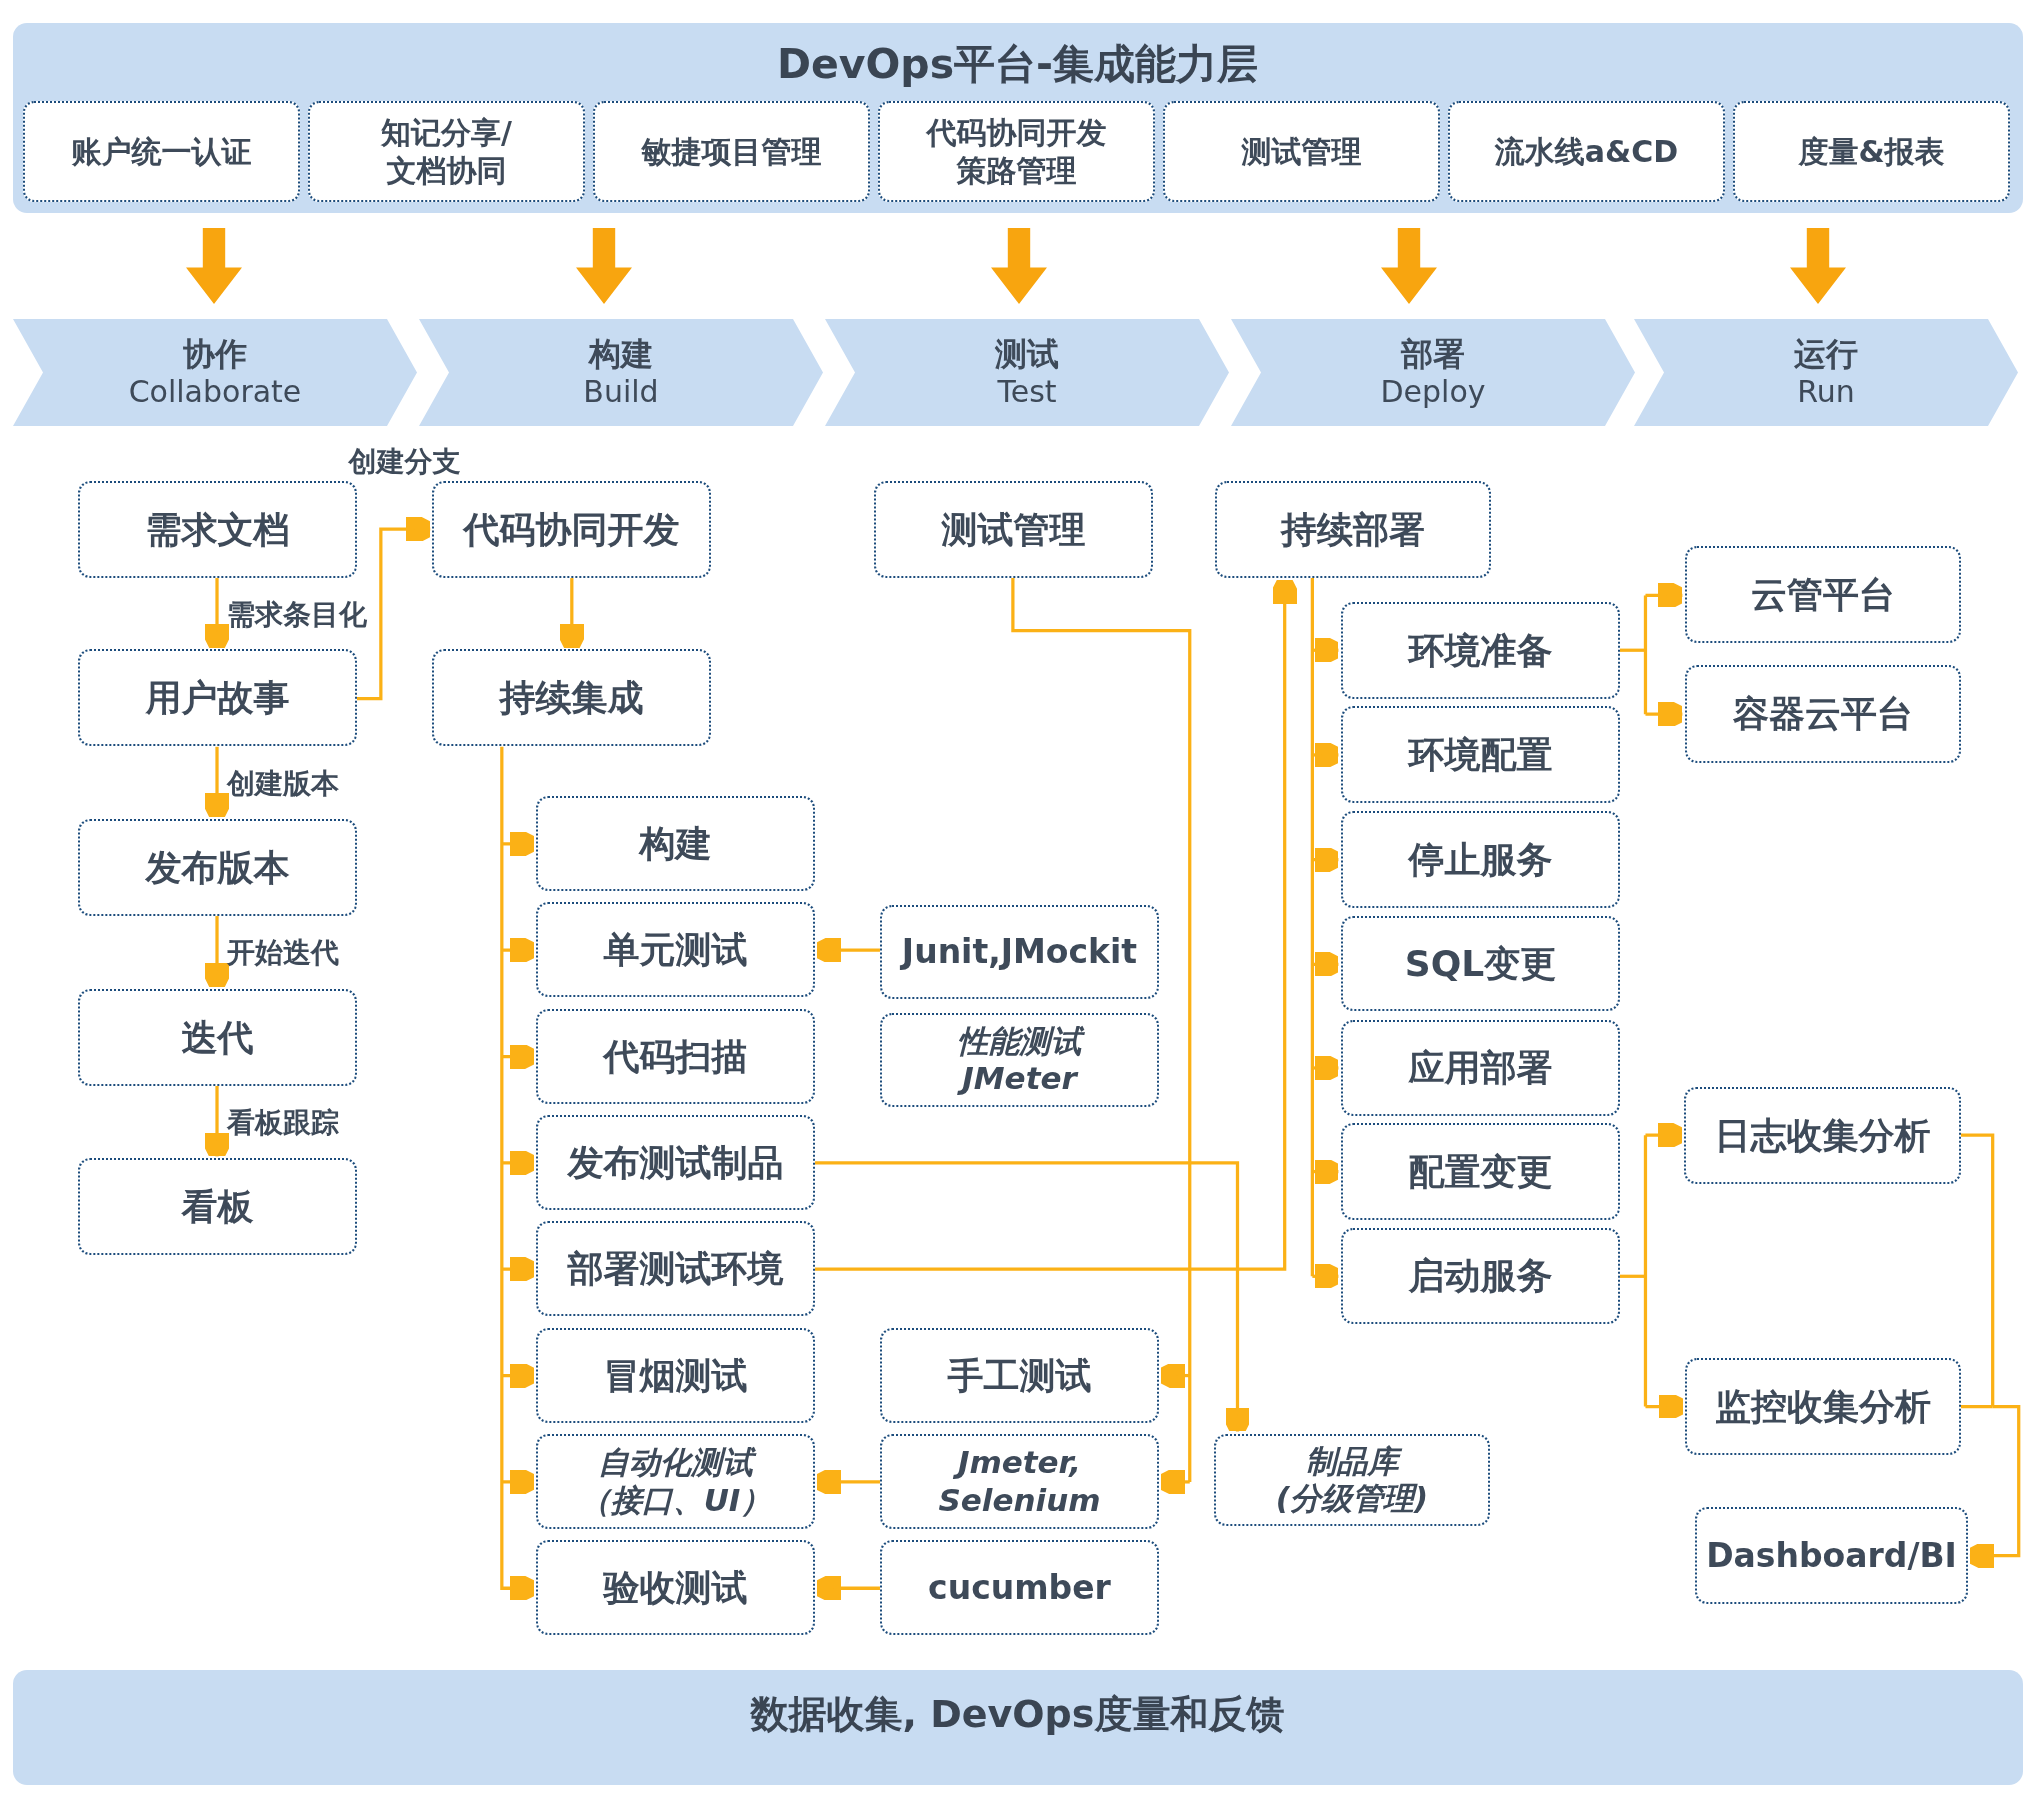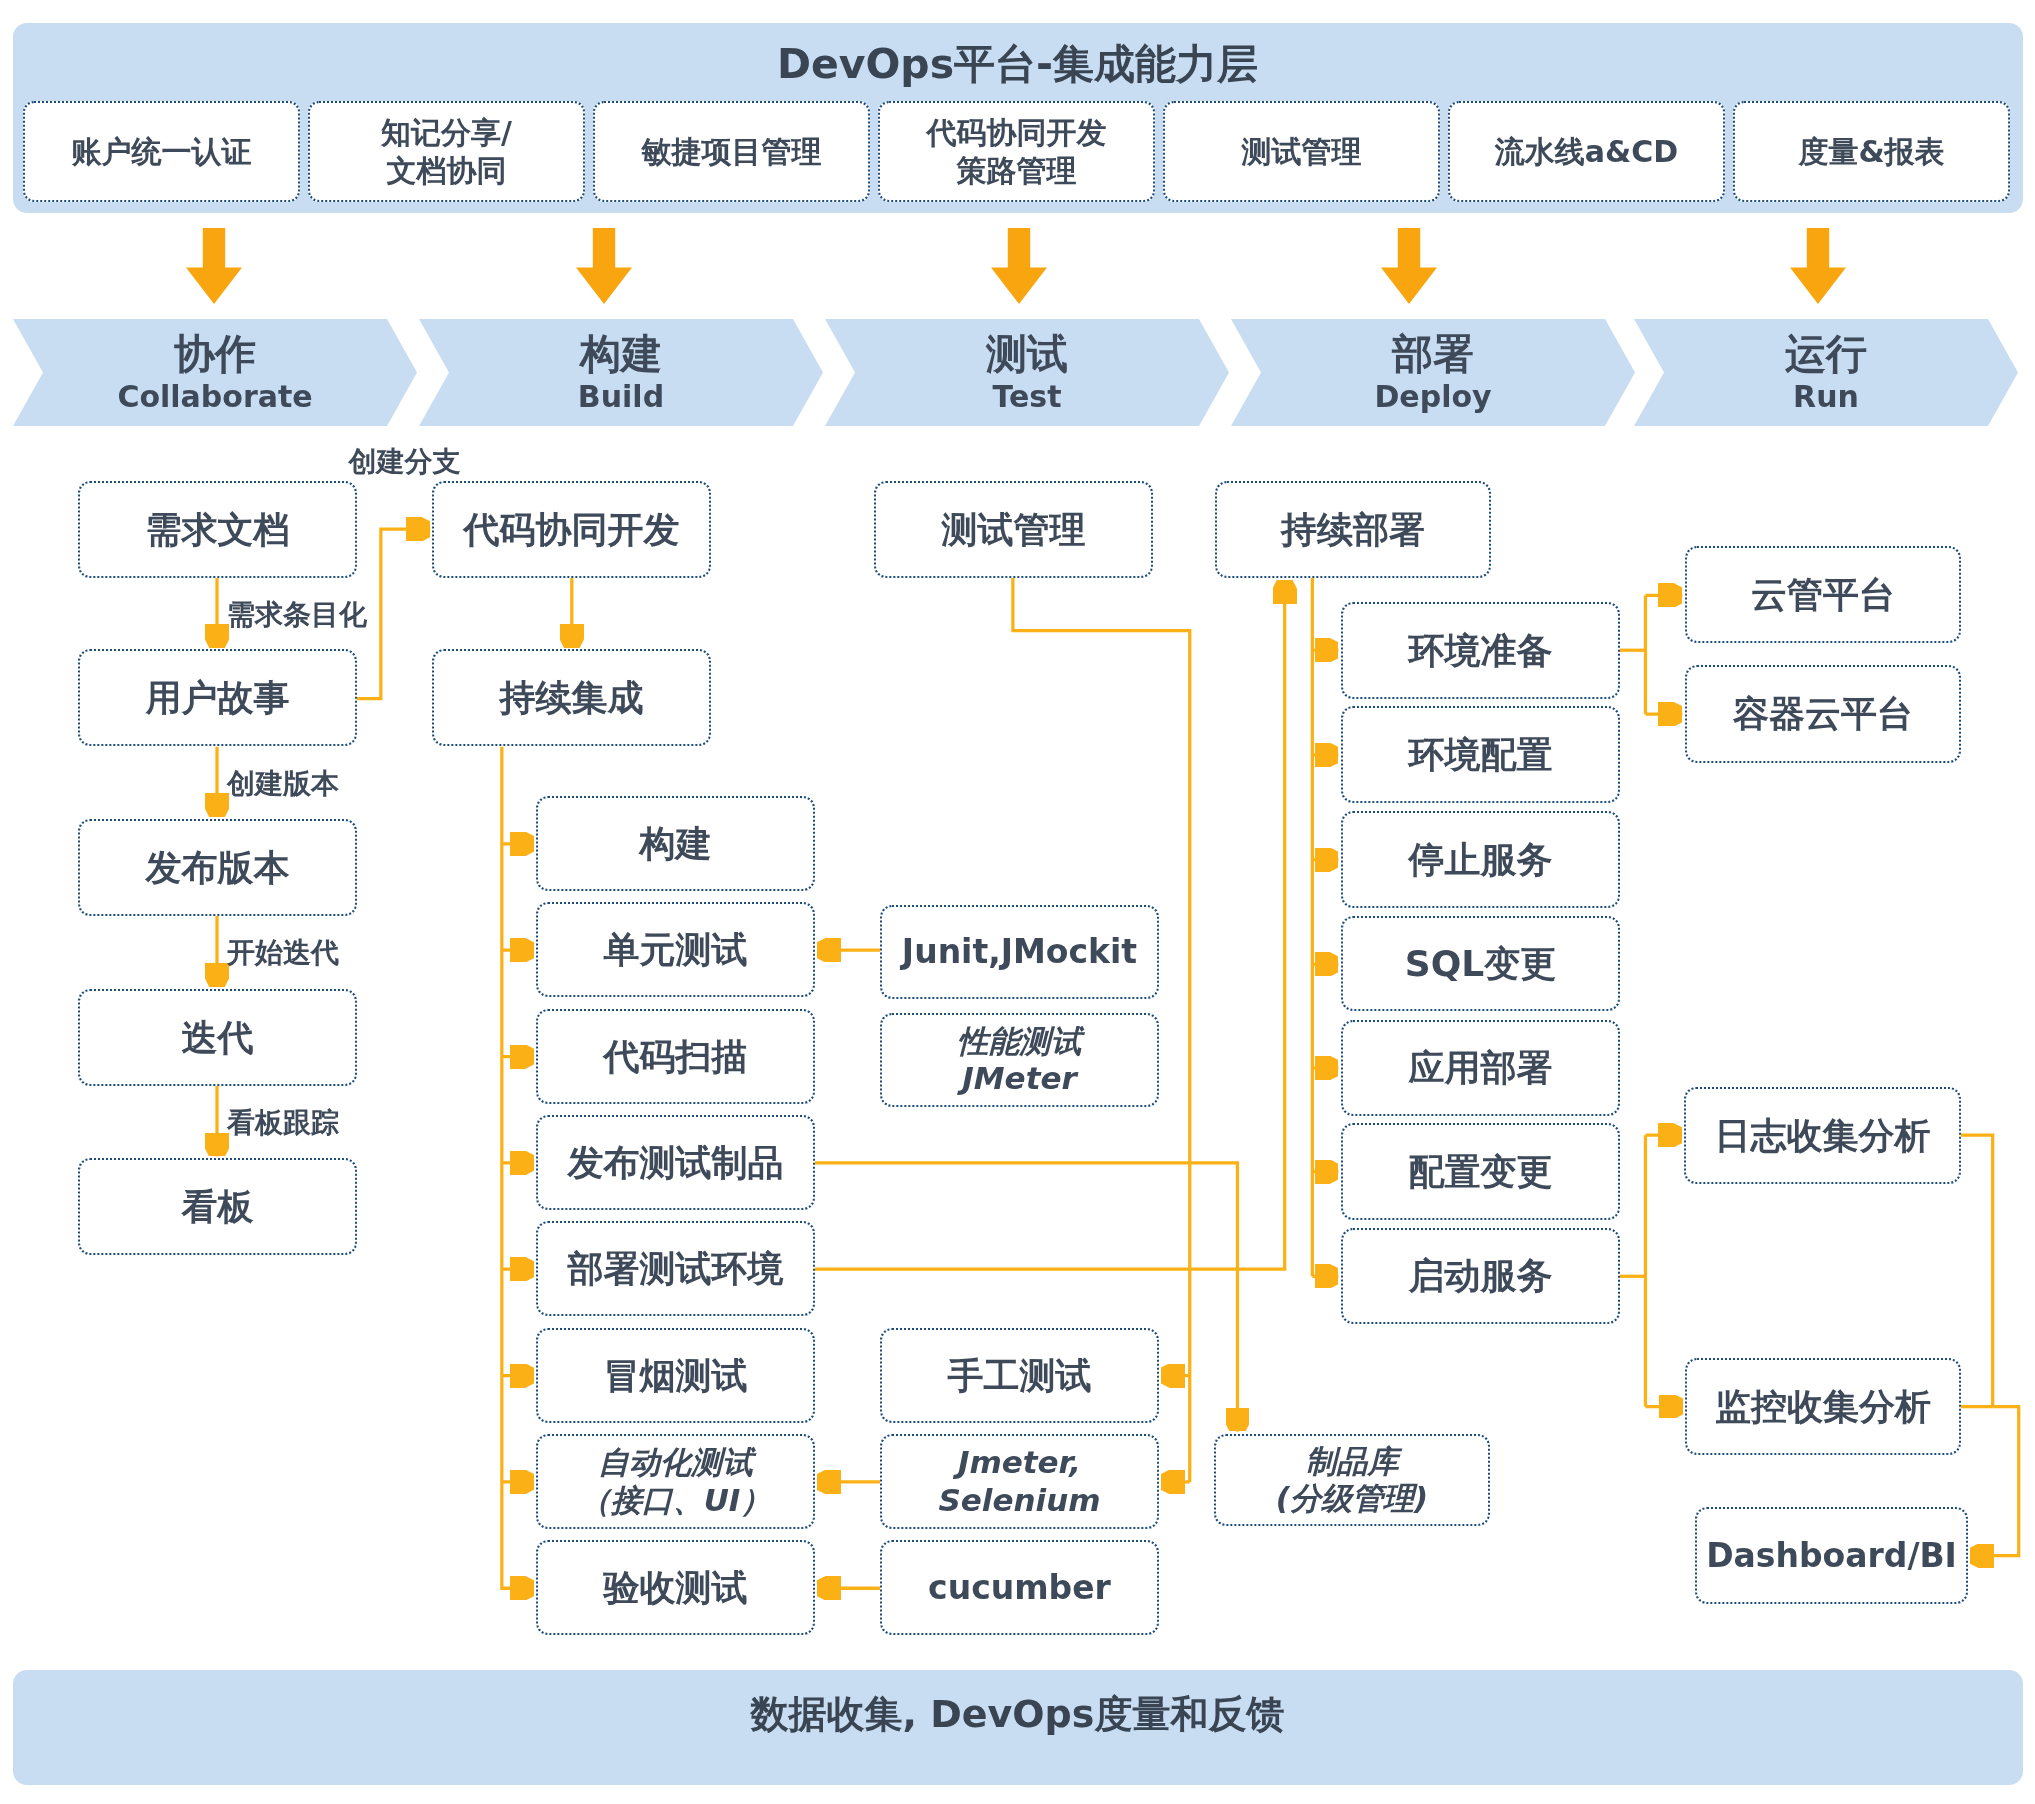--- a/index.html
+++ b/index.html
@@ -16,22 +16,22 @@
        font-size:30px;font-weight:600;line-height:1.25;white-space:pre-line;}
 
   
   .bigarrow{position:absolute;top:228px;width:56px;height:76px;background:#F8A50F;
             clip-path:polygon(30% 0,70% 0,70% 52%,100% 52%,50% 100%,0 52%,30% 52%);}
 
   
   .chev{position:absolute;top:319px;height:107px;background:#C8DCF2;
         clip-path:polygon(0 0,calc(100% - 30px) 0,100% 50%,calc(100% - 30px) 100%,0 100%,30px 50%);
         display:flex;flex-direction:column;align-items:center;justify-content:center;}
-  .chev-zh{font-size:41px;font-weight:600;line-height:1.2;}
-  .chev-en{font-size:30px;font-weight:700;line-height:1.2;}
+  .chev-zh{font-size:32px;font-weight:600;line-height:1.2;}
+  .chev-en{font-size:30px;font-weight:400;line-height:1.2;}
 
   
   .node{position:absolute;background:#ffffff;border:2.2px dotted #1C4C7C;border-radius:12px;
         box-sizing:border-box;display:flex;align-items:center;justify-content:center;
         text-align:center;font-size:36px;font-weight:600;line-height:1.2;white-space:pre-line;}
   .node.small{font-size:31px;font-style:italic;}
   .node.en{font-size:33px;}
 
   
   .elabel{position:absolute;font-size:28px;font-weight:600;color:#3E4A59;white-space:nowrap;}

